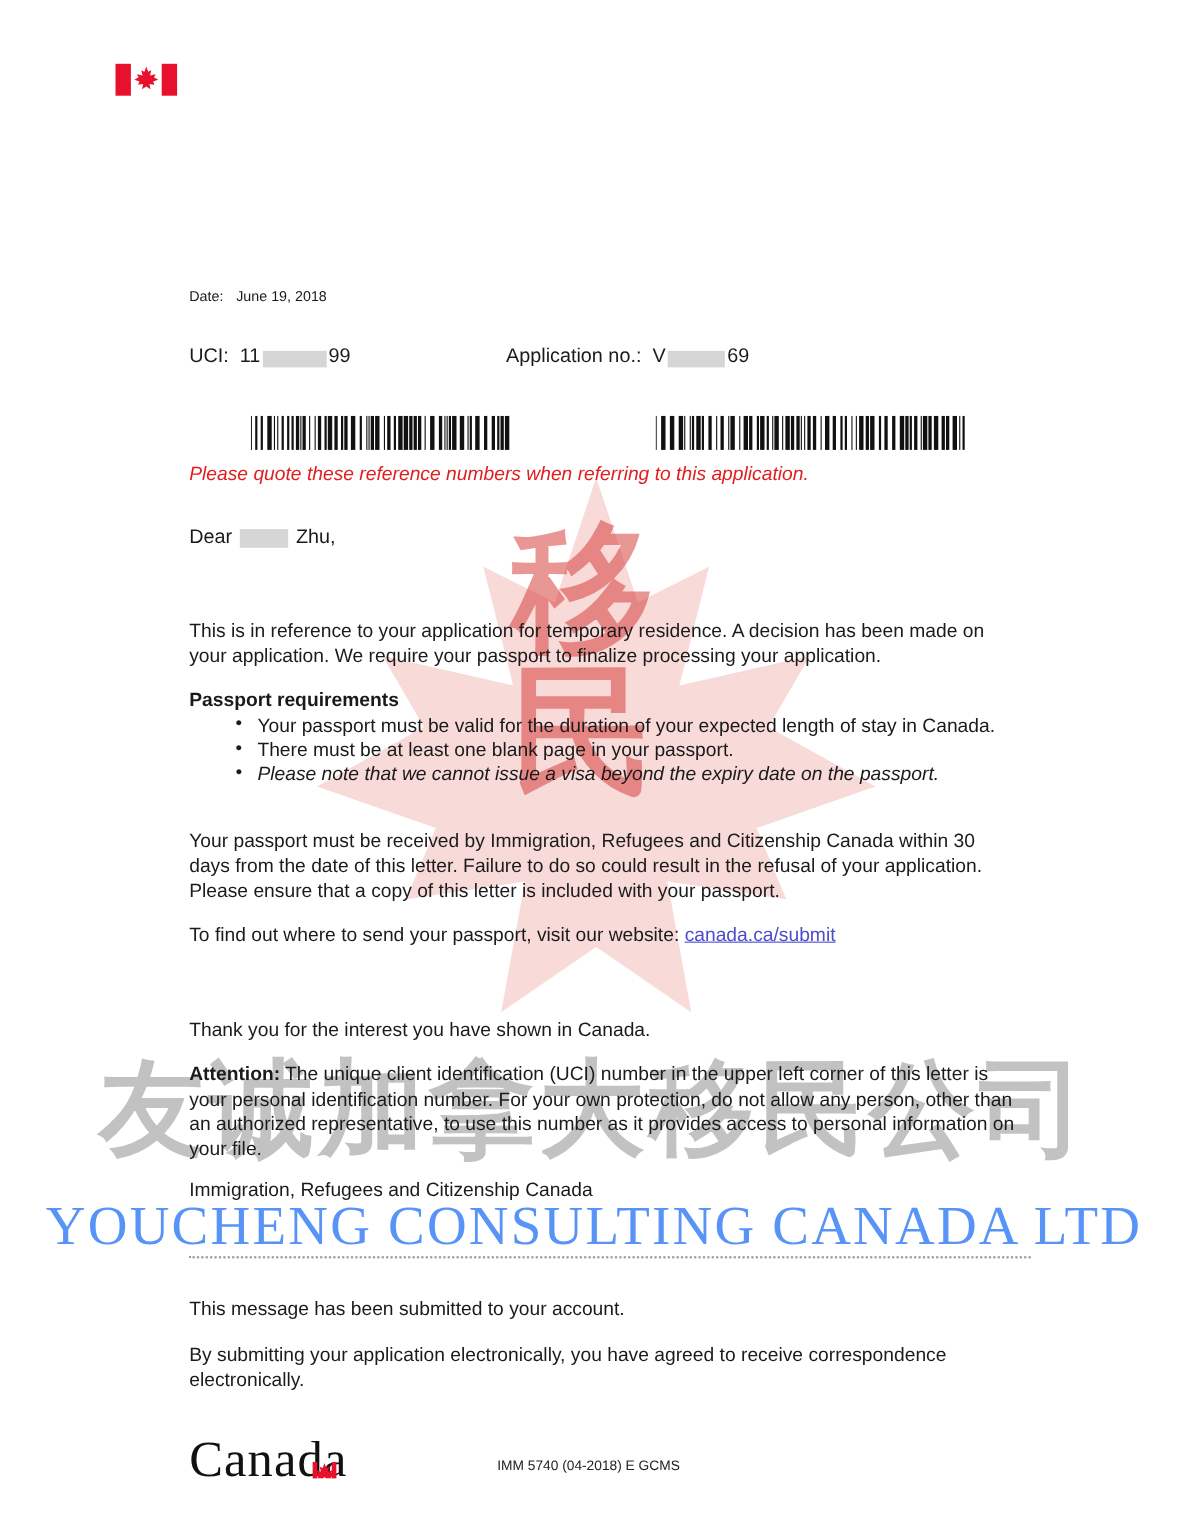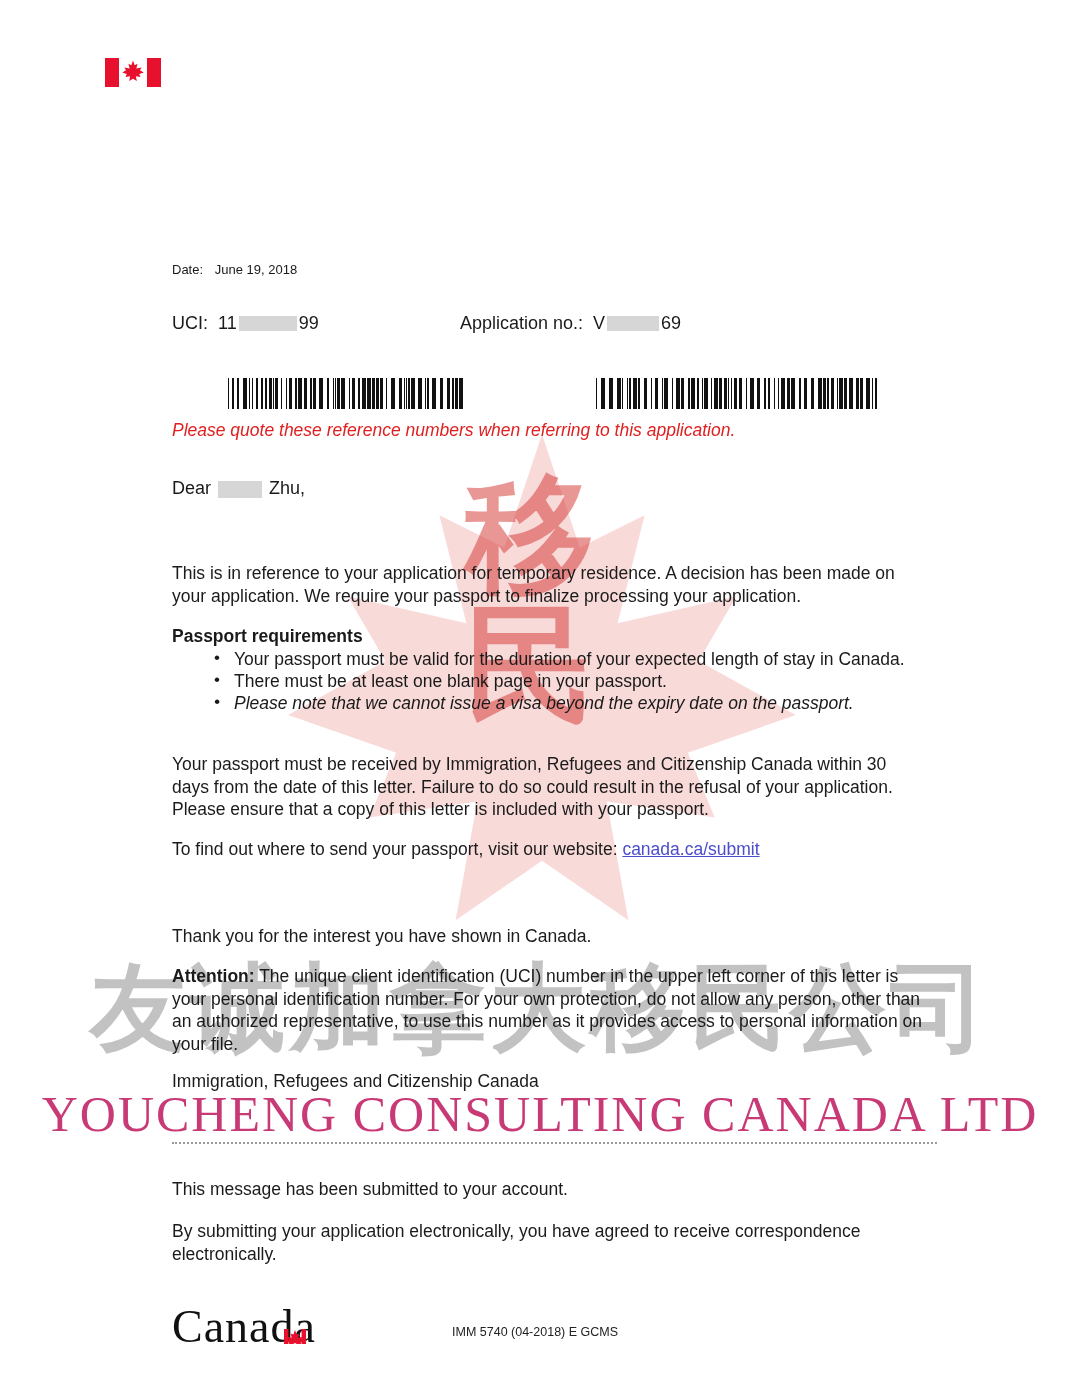--- a/index.html
+++ b/index.html
@@ -68,21 +68,21 @@
   }
   .wm-company-en {
     position: absolute;
     left: 8px;
     top: 1085px;
     width: 1064px;
     text-align: center;
     font-family: "Liberation Serif", serif;
     font-size: 50px;
     letter-spacing: 2px;
-    color: #be185d;
+    color: #3b82f6;
     opacity: 0.85;
     white-space: nowrap;
   }
 
   
   .goc-header {
     position: absolute;
     left: 105px;
     top: 58px;
     display: flex;
@@ -138,21 +138,21 @@
 
   .row-ids {
     position: absolute;
     top: 313px;
     left: 0;
     width: 760px;
     font-size: 18px;
   }
   .uci-block, .app-block {
     display: inline-flex;
-    align-items: center;
+    align-items: flex-end;
   }
   .app-block { position: absolute; left: 288px; top: 0; }
   .redact {
     display: inline-block;
     background: #d6d6d6;
     height: 15px;
     vertical-align: middle;
     margin: 0 2px;
   }
   .redact.uci { width: 58px; }

